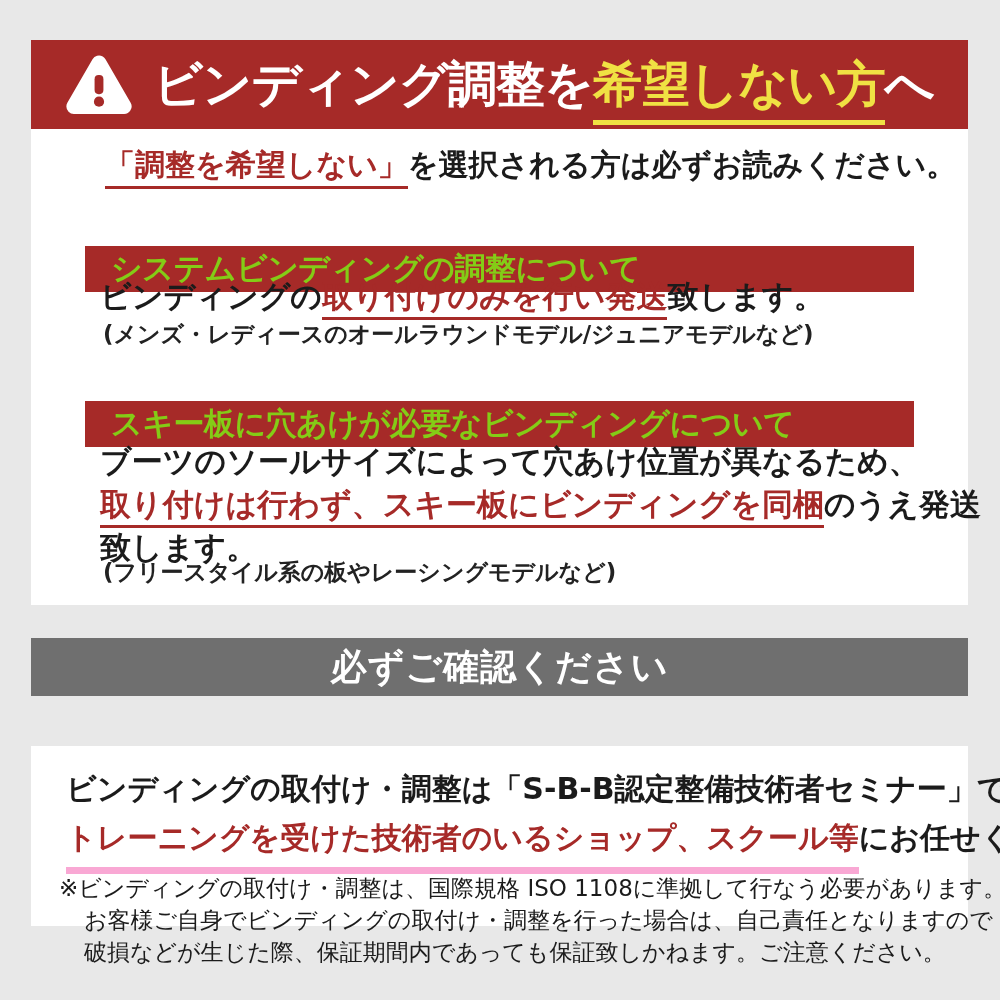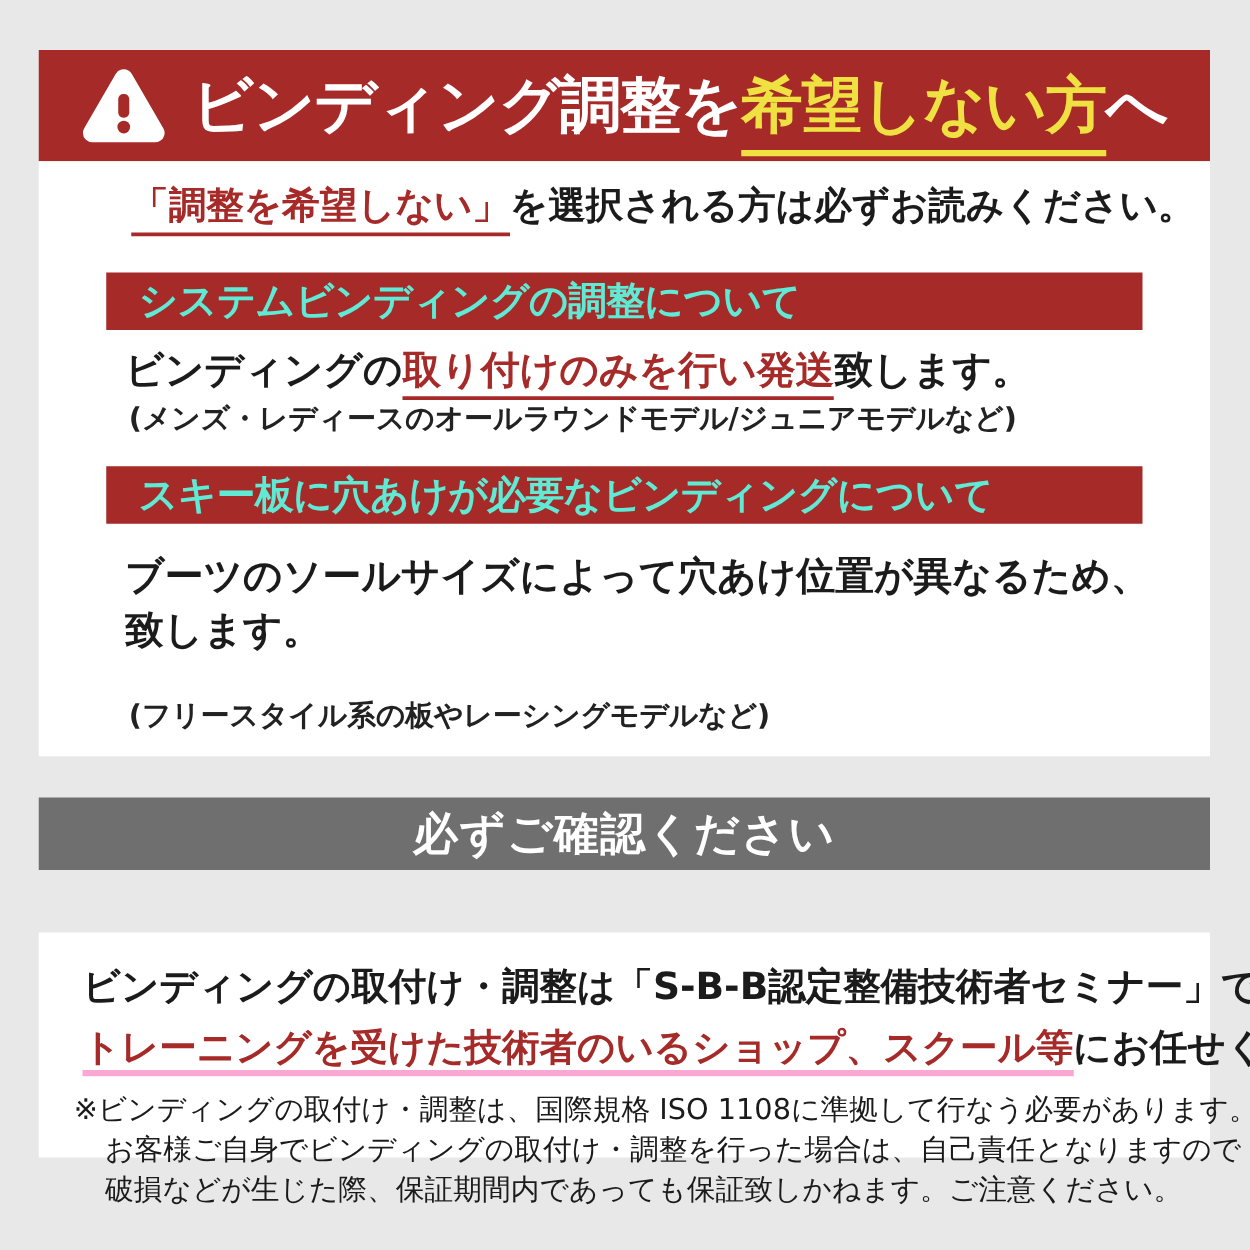--- a/index.html
+++ b/index.html
@@ -42,24 +42,24 @@
   }
   .lead .hl-red{
     color:#A62A28;
     border-bottom:3px solid #A62A28;
     padding-bottom:4px;
   }
 
   
   .red-banner{
     left:54px;width:829px;height:46px;
-    background:#A62A28;color:#5eead4;
+    background:#A62A28;color:#84cc16;
     font-size:31px;font-weight:800;
     display:flex;align-items:center;
-    padding-left:26px;white-space:nowrap;letter-spacing:-0.5px;
+    padding-left:26px;white-space:nowrap;letter-spacing:-0.5px;margin-top:28px;
   }
   .red-banner.b1{top:89px;}
   .red-banner.b2{top:244px;}
 
   .bodyline{
     left:69px;
     font-size:31px;font-weight:700;white-space:nowrap;line-height:1.38;
   }
   .bodyline .hl-red{
     color:#A62A28;
@@ -87,22 +87,22 @@
   .b-line1{
     left:35px;top:23px;
     font-size:30px;font-weight:700;white-space:nowrap;
   }
   .b-line2{
     left:35px;top:72px;
     font-size:30px;font-weight:700;white-space:nowrap;
   }
   .b-line2 .hl-red{
     color:#A62A28;
-    border-bottom:5px solid #f9a8d4;
-    padding-bottom:0;
+    border-bottom:7px solid #f9a8d4;
+    padding-bottom:12px;
   }
   .footnotes{
     left:28px;top:126px;
     font-size:23px;font-weight:400;color:#1b1b1b;line-height:32px;
     white-space:nowrap;
   }
   .footnotes .fn-indent{padding-left:25px;}
 </style>
 </head>
 <body>
@@ -127,20 +127,21 @@
   <div class="abs bodyline p1"><span>ビンディングの</span><span class="hl-red">取り付けのみを行い発送</span><span>致します。</span></div>
 
   <div class="abs smallnote n1">(メンズ・レディースのオールラウンドモデル/ジュニアモデルなど)</div>
 
   <div class="abs red-banner b2">
       <span>スキー板に穴あけが必要なビンディングについて</span>
     </div>
 
   <div class="abs bodyline p2">
     <div>ブーツのソールサイズによって穴あけ位置が異なるため、</div>
+    <div><span class="hl-red">取り付けは行わず、スキー板にビンディングを同梱</span><span>のうえ発送</span></div>
     <div>致します。</div>
   </div>
 
   <div class="abs smallnote n2">(フリースタイル系の板やレーシングモデルなど)</div>
 </div>
 
 <div class="abs gray-banner">
     <span>必ずご確認ください</span>
   </div>
 

